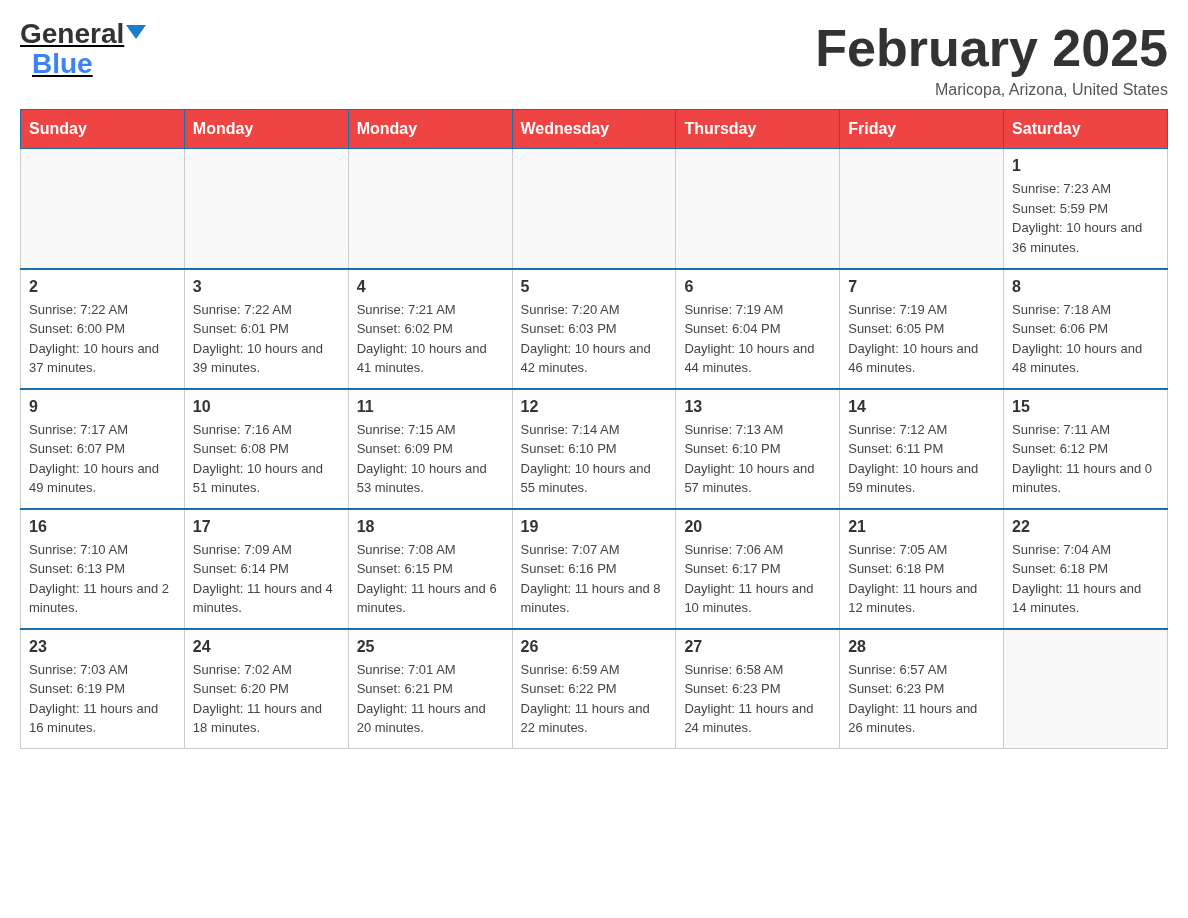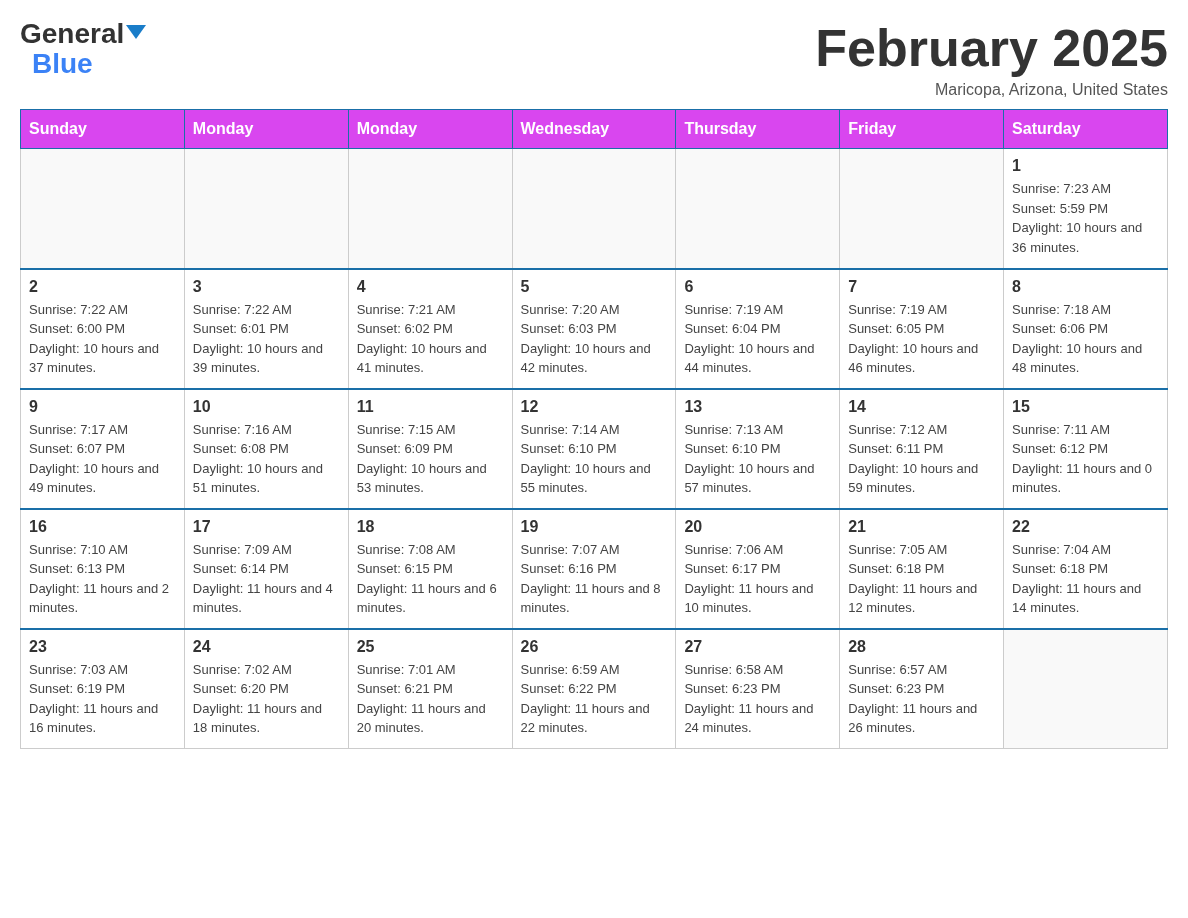--- a/index.html
+++ b/index.html
@@ -13,20 +13,21 @@
     .header {
       display: flex;
       justify-content: space-between;
       align-items: flex-start;
       margin-bottom: 10px;
     }
     .logo {
       display: flex;
       flex-direction: column;
       align-items: flex-start;
+      text-decoration: underline;
     }
     .logo-text {
       font-size: 28px;
       font-weight: bold;
       color: #333;
       line-height: 1;
     }
     .logo-arrow {
       display: inline-block;
       width: 0;
@@ -61,21 +62,21 @@
       font-size: 16px;
       color: #555;
       margin-top: 4px;
     }
     .calendar {
       width: 100%;
       border-collapse: collapse;
       margin-top: 10px;
     }
     .calendar th {
-      background-color: #d946ef;
+      background-color: #ef4444;
       color: #fff;
       font-size: 16px;
       font-weight: bold;
       padding: 10px 8px;
       text-align: left;
       border: 1px solid #1a6fa8;
     }
     .calendar td {
       border: 1px solid #ccc;
       vertical-align: top;

